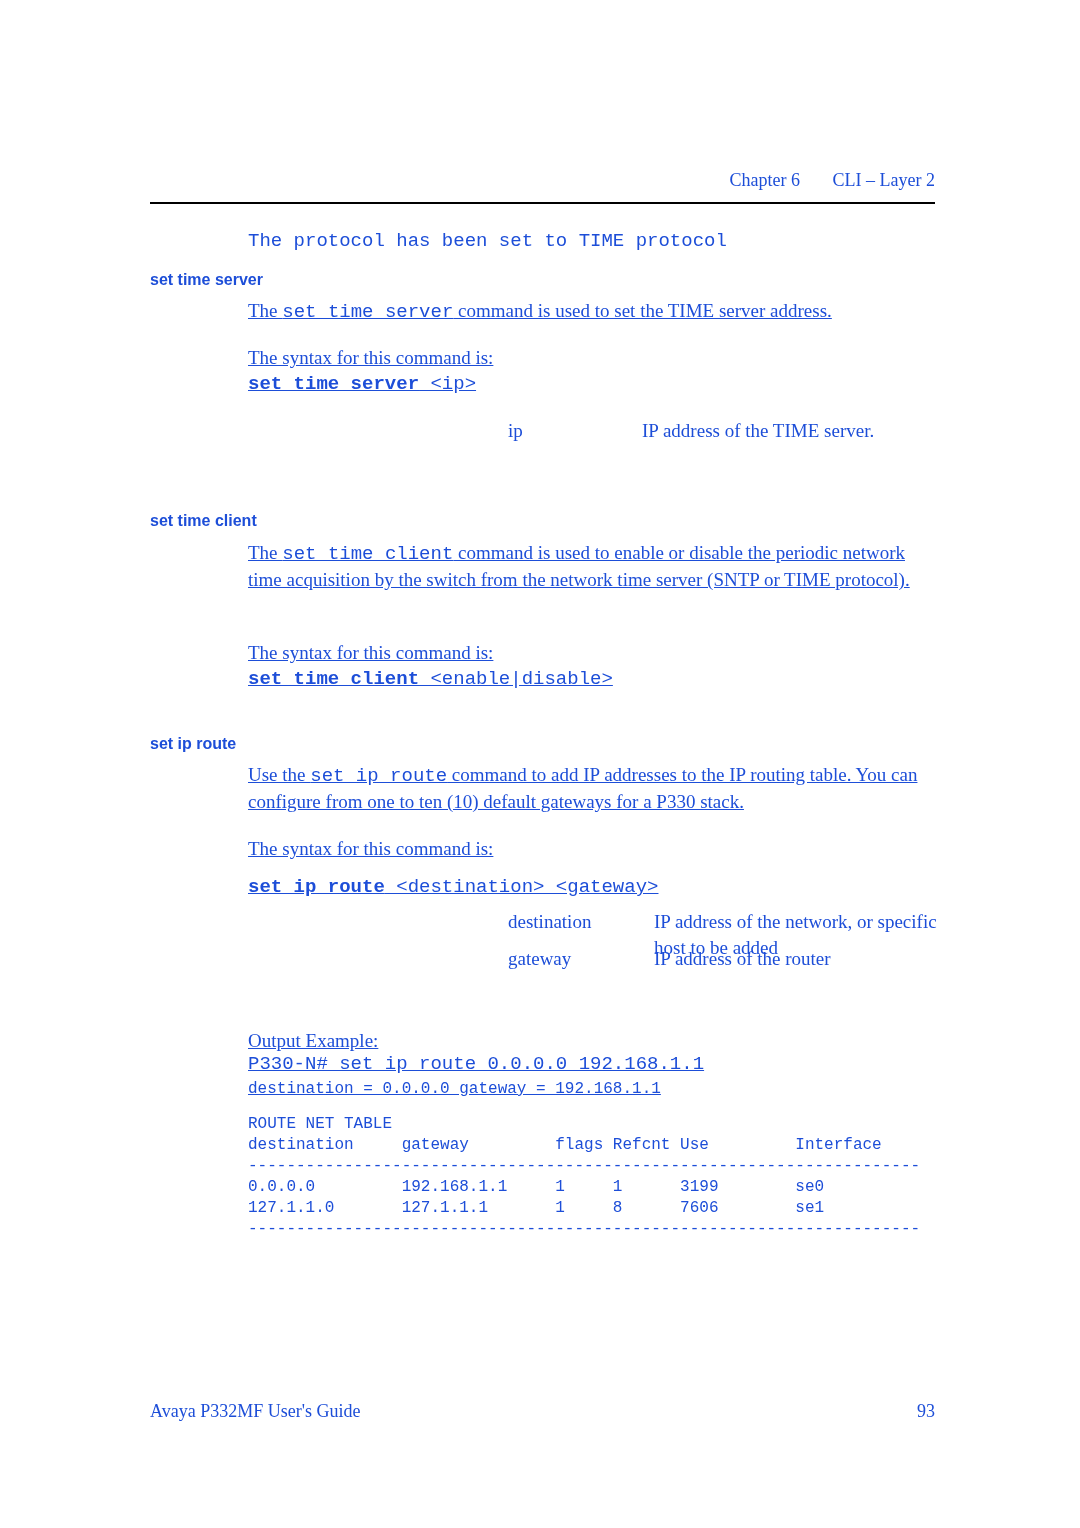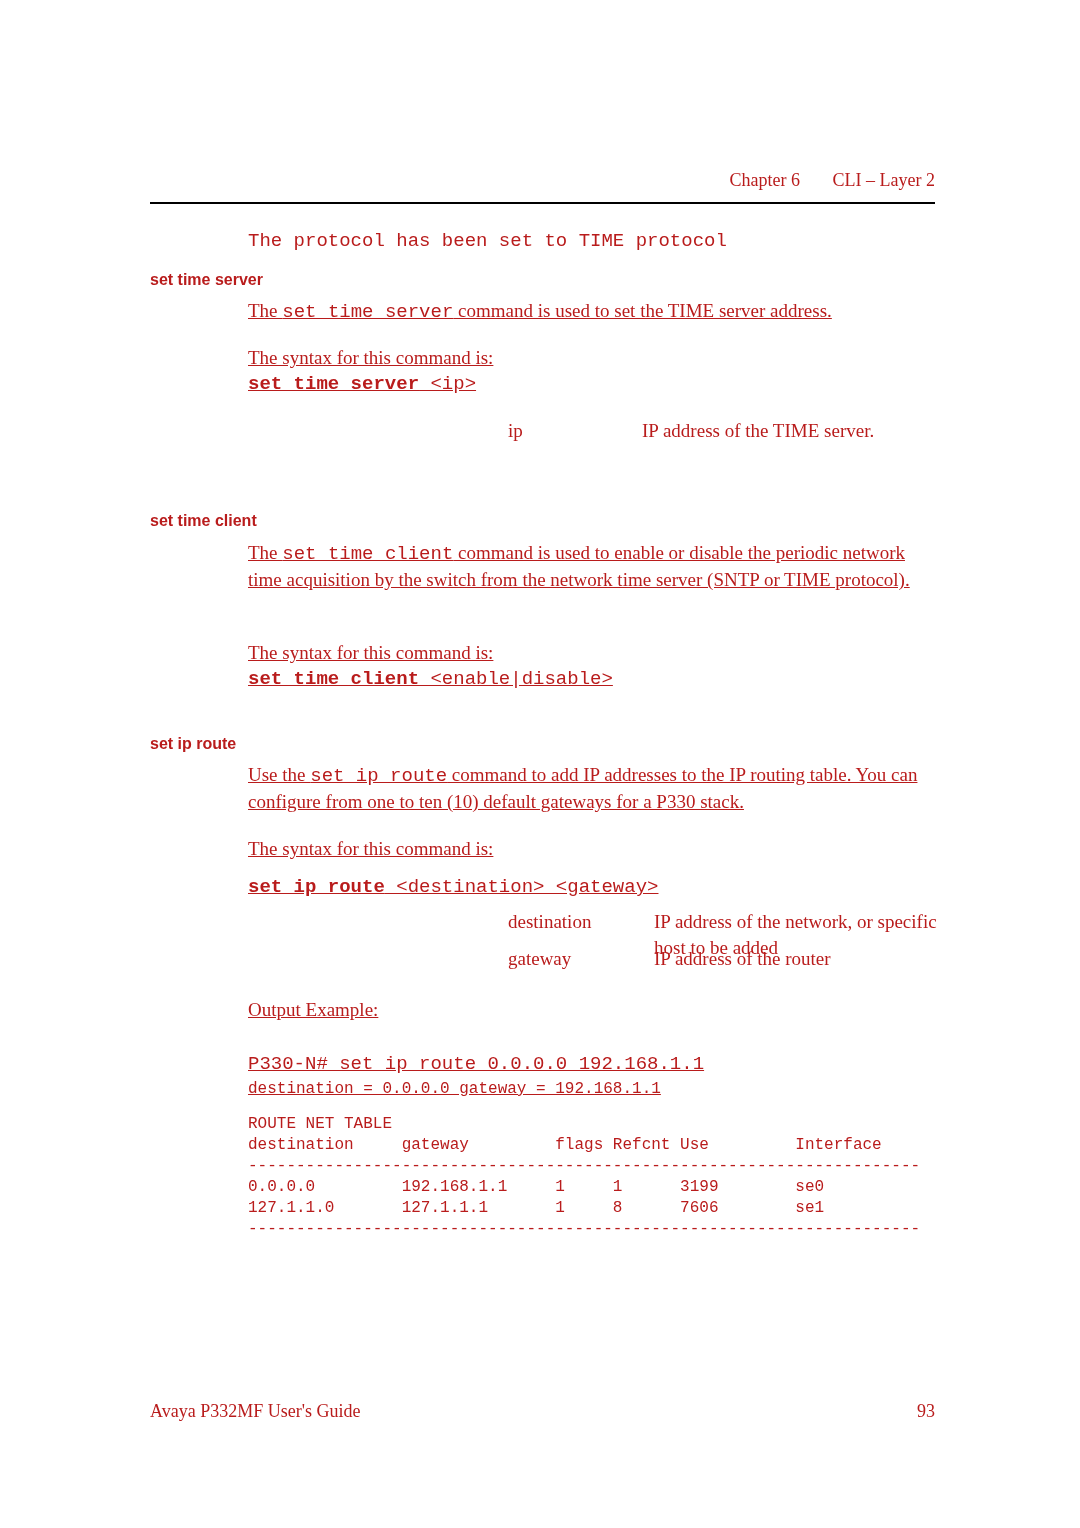--- a/index.html
+++ b/index.html
@@ -7,21 +7,21 @@
     padding: 0;
     background: #fff;
     width: 1080px;
     height: 1528px;
   }
   .page {
     position: relative;
     width: 1080px;
     height: 1528px;
     font-family: "Book Antiqua", Palatino, "Palatino Linotype", Georgia, serif;
-    color: #b91c1c;
+    color: #1d4ed8;
   }
   .chapter-header {
     position: absolute;
     top: 170px;
     right: 145px;
     font-size: 18px;
   }
   .chapter-num {
     margin-right: 28px;
   }
@@ -78,21 +78,21 @@
   .pos-ip-2 { top: 836px; }
   .pos-ip-cmd { top: 862px; margin-top: 12px; }
 
   .dest-row { top: 909px; }
   .gate-row { top: 946px; }
   .dest-term { position: absolute; left: 260px;}
   .dest-desc { position: absolute; left: 406px;}
   .gate-term { position: absolute; left: 260px;}
   .gate-desc { position: absolute; left: 406px;}
 
-  .pos-oe { top: 997px; }
+  .pos-oe { top: 1028px; }
   .pos-oe-desc { top: 1024px; }
   .pos-oe-cmd1 { top: 1051px; font-size: 19px;}
   .pos-oe-cmd2 { top: 1076px; font-size: 16px; font-family:"Courier New",monospace; }
 
   .route-block {
     position: absolute;
     top: 1114px;
     left: 248px;
     font-family: "Courier New", Courier, monospace;
     font-size: 16px;

